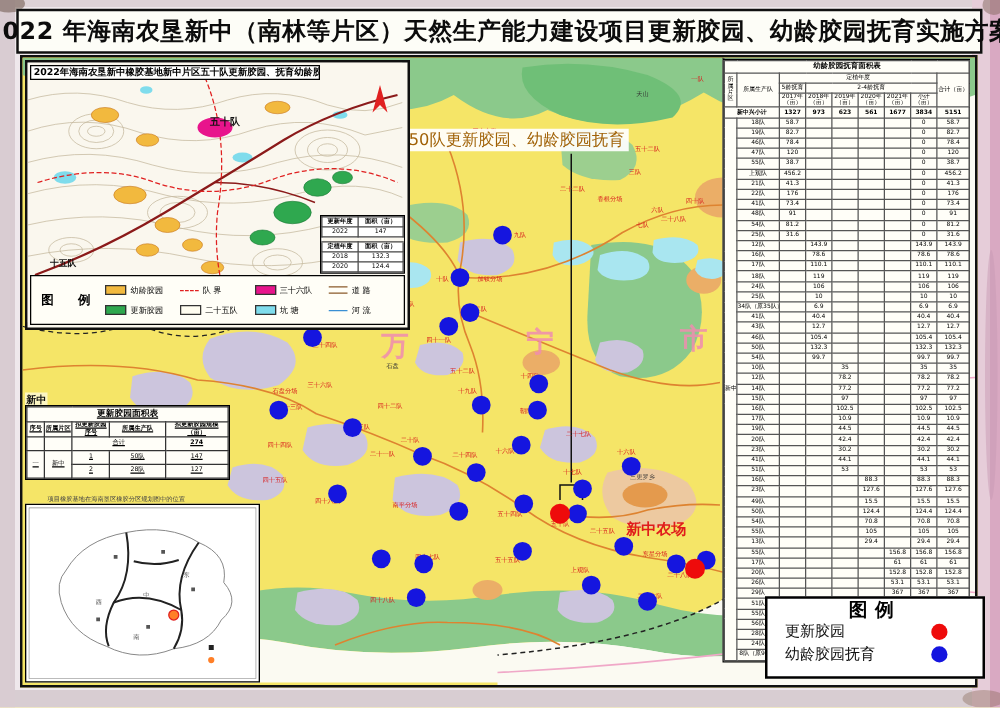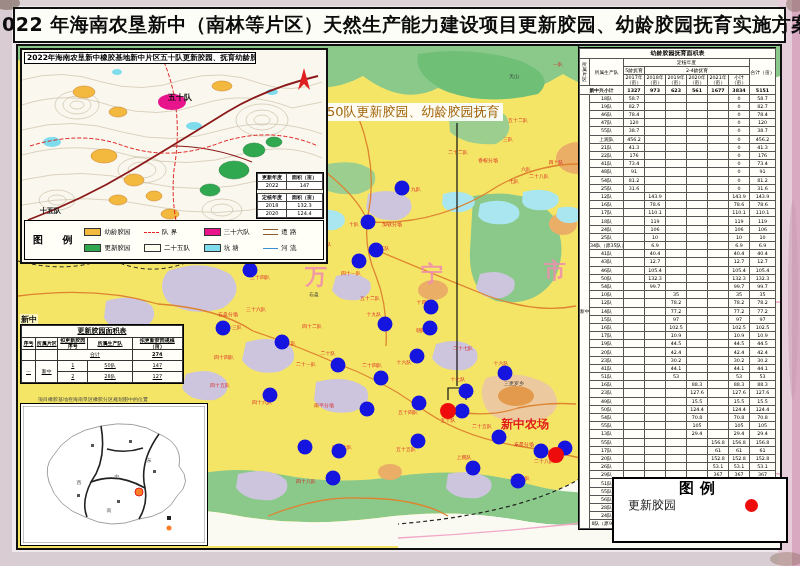--- a/index.html
+++ b/index.html
@@ -1037,16 +1037,20 @@
     </table>
   </div>
 
   <div class="legend-box">
     <div class="legend-title">图例</div>
     <div id="legend-rows">
         <div class="legend-row">
           <span class="lab">更新胶园</span>
           <span class="legend-dot" style="background:#ee0b0b"></span>
         </div>
+        <div class="legend-row">
+          <span class="lab">幼龄胶园抚育</span>
+          <span class="legend-dot" style="background:#1515df"></span>
+        </div>
       </div>
   </div>
 
 </div>
 
 </body></html>

